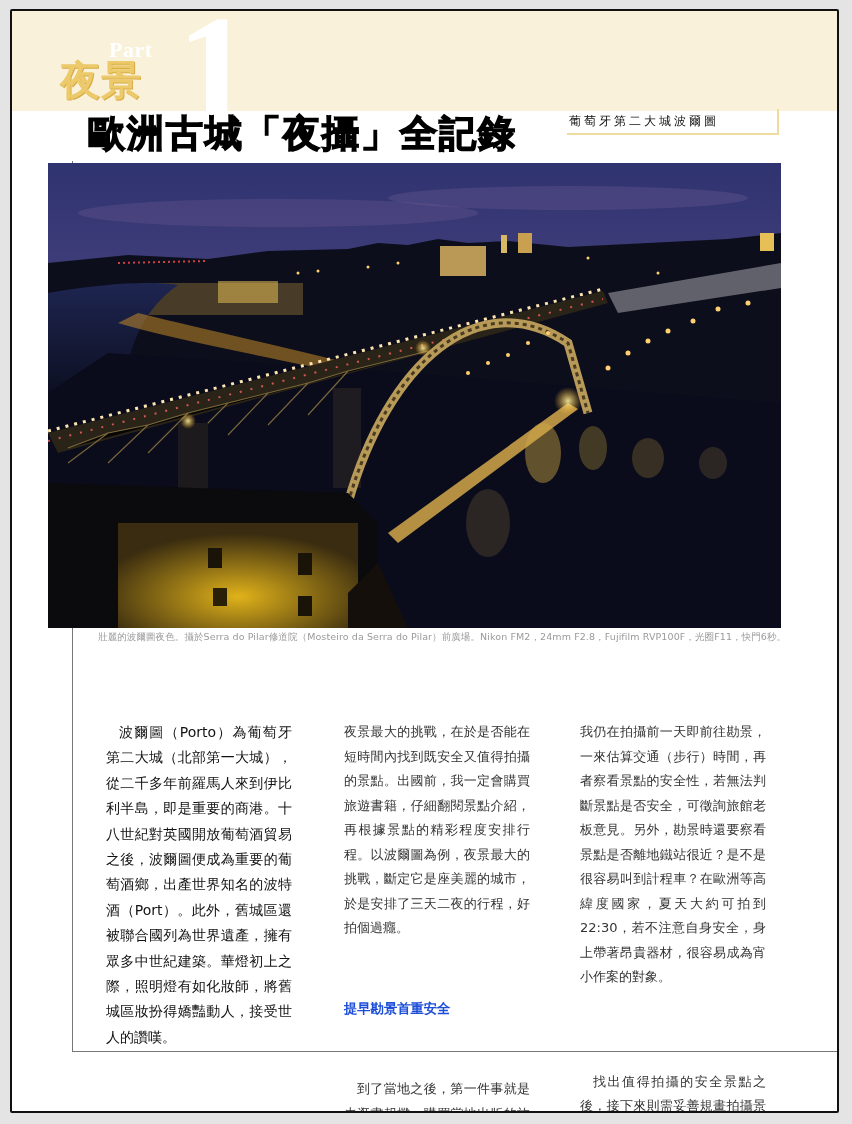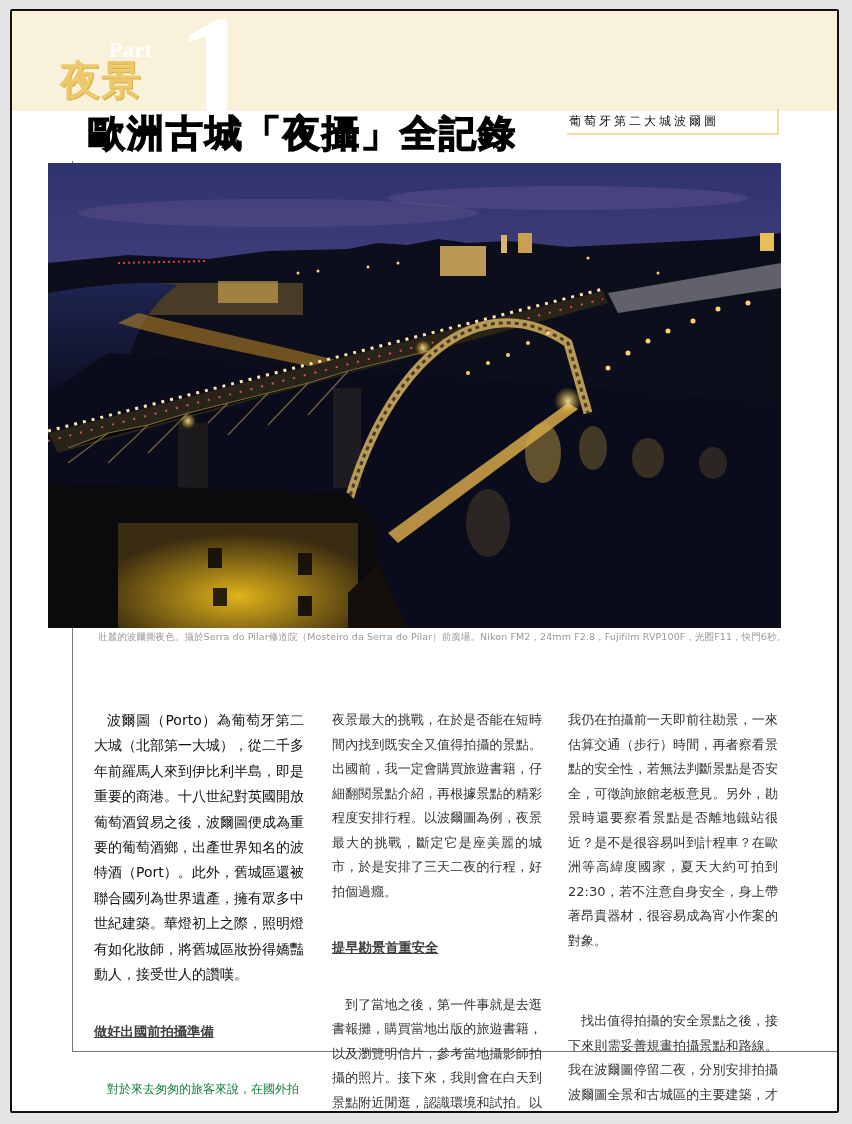--- a/index.html
+++ b/index.html
@@ -108,23 +108,23 @@
     letter-spacing: 0.1px;
   }
   .col {
     position: absolute;
     top: 693px;
     font-size: 13px;
     line-height: 24.5px;
     color: #333;
     text-align: justify;
   }
-  .col p { margin: 4px; }
+  .col p { margin: 16px; }
   .col .indent { text-indent: 13px; }
-  .col .h { font-weight: bold; color: #404040; font-size: 13.3px; text-decoration: underline; }
+  .col .h { font-weight: bold; color: #1d4ed8; font-size: 13.3px; }
   .col1 { left: 78px; width: 218px; font-size: 14px; line-height: 25.4px; color: #111; }
   .col2 { left: 316px; width: 218px; }
   .col3 { left: 552px; width: 218px; }
   .gap { height: 24px; }
 </style>
 </head>
 <body>
 
 <div class="page">
 

